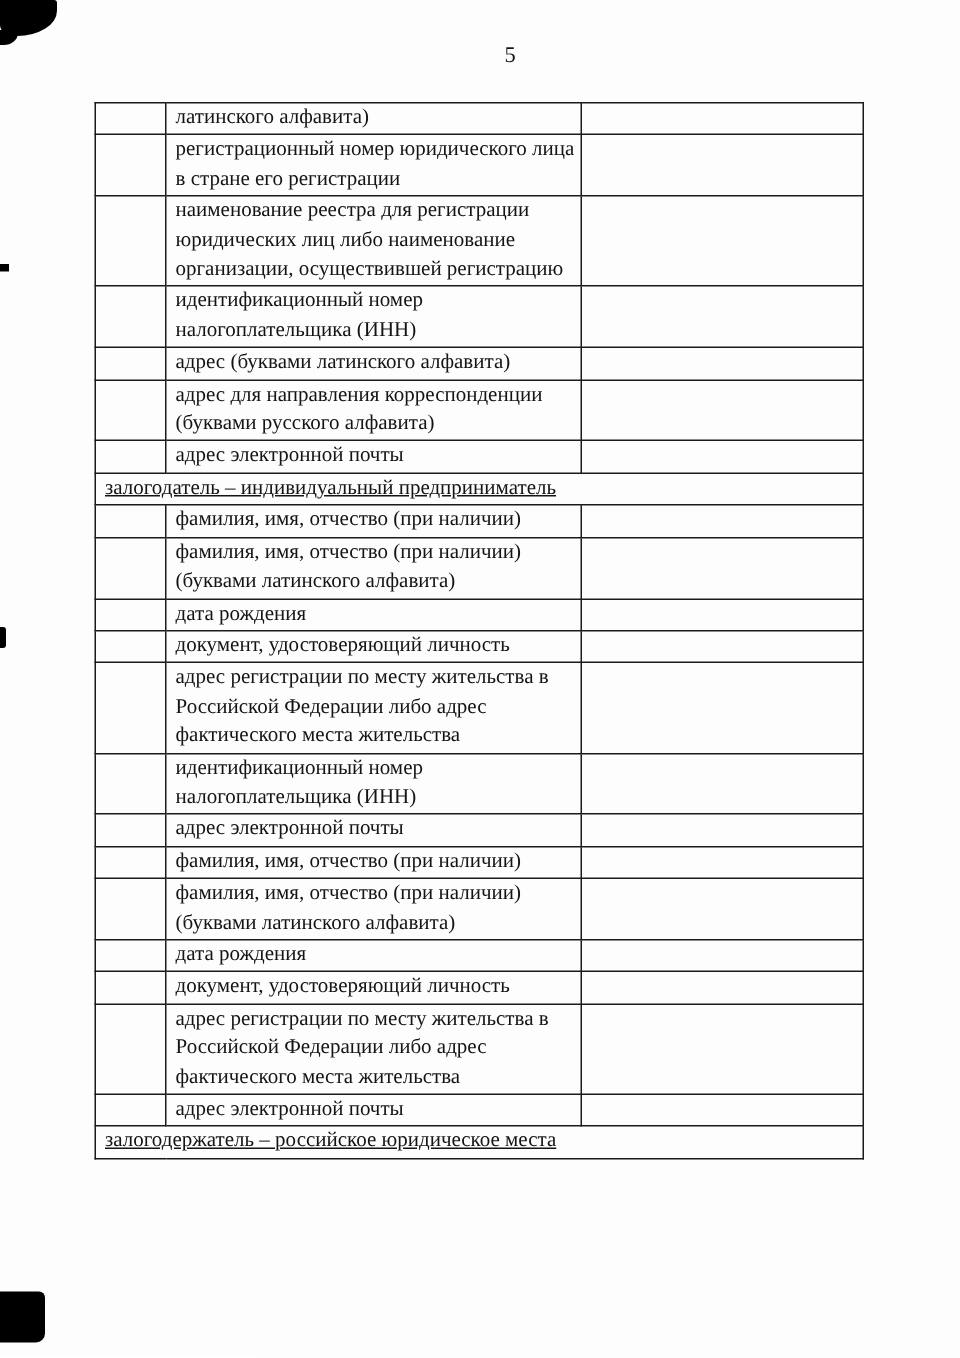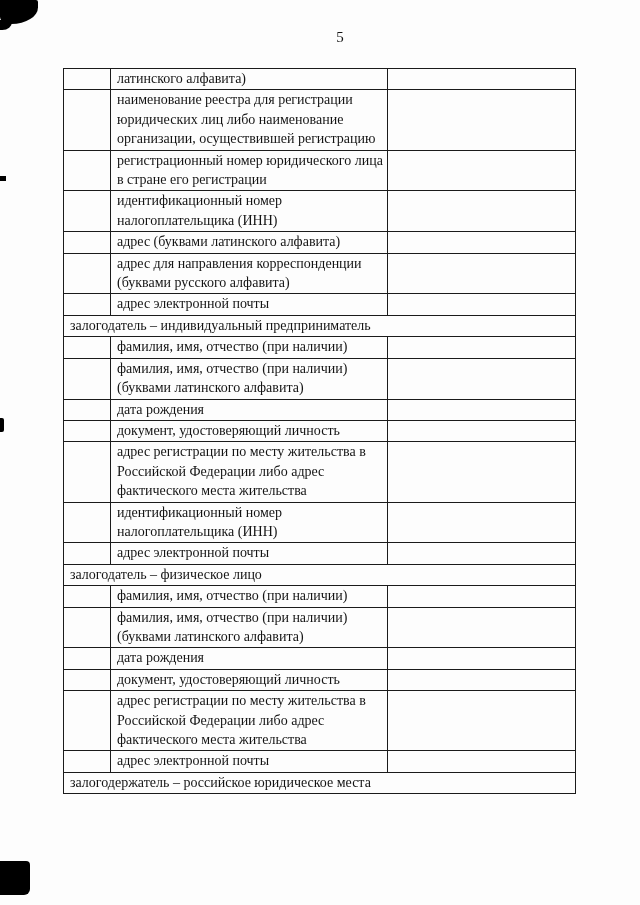--- a/index.html
+++ b/index.html
@@ -43,20 +43,21 @@
   td.indent-cell {
     width: 36px;
     border-top: none;
     border-bottom: none;
     padding: 0;
   }
   td.label-cell { width: 266px; }
   td.value-cell { }
   td.section-cell {
     padding-left: 4px;
+    text-decoration: underline;
   }
   
   .artifact {
     position: absolute;
     background: #000;
   }
   .artifact-top-left {
     top: 0; left: 0;
     width: 38px; height: 24px;
     border-radius: 0 2px 70% 30%;
@@ -96,30 +97,30 @@
 
   <table class="form">
     <tbody>
         <tr>
           <td class="indent-cell"></td>
           <td class="label-cell">латинского алфавита)</td>
           <td class="value-cell"></td>
         </tr>
         <tr>
           <td class="indent-cell"></td>
+          <td class="label-cell">регистрационный номер юридического лица в стране его регистрации</td>
+          <td class="value-cell"></td>
+        </tr>
+        <tr>
+          <td class="indent-cell"></td>
           <td class="label-cell">наименование реестра для регистрации юридических лиц либо наименование организации, осуществившей регистрацию</td>
           <td class="value-cell"></td>
         </tr>
         <tr>
           <td class="indent-cell"></td>
-          <td class="label-cell">регистрационный номер юридического лица в стране его регистрации</td>
-          <td class="value-cell"></td>
-        </tr>
-        <tr>
-          <td class="indent-cell"></td>
           <td class="label-cell">идентификационный номер налогоплательщика (ИНН)</td>
           <td class="value-cell"></td>
         </tr>
         <tr>
           <td class="indent-cell"></td>
           <td class="label-cell">адрес (буквами латинского алфавита)</td>
           <td class="value-cell"></td>
         </tr>
         <tr>
           <td class="indent-cell"></td>
@@ -161,23 +162,20 @@
         </tr>
         <tr>
           <td class="indent-cell"></td>
           <td class="label-cell">идентификационный номер налогоплательщика (ИНН)</td>
           <td class="value-cell"></td>
         </tr>
         <tr>
           <td class="indent-cell"></td>
           <td class="label-cell">адрес электронной почты</td>
           <td class="value-cell"></td>
-        </tr>
-        <tr>
-          <td colspan="3" class="section-cell">залогодатель – физическое лицо</td>
         </tr>
         <tr>
           <td class="indent-cell"></td>
           <td class="label-cell">фамилия, имя, отчество (при наличии)</td>
           <td class="value-cell"></td>
         </tr>
         <tr>
           <td class="indent-cell"></td>
           <td class="label-cell">фамилия, имя, отчество (при наличии) (буквами латинского алфавита)</td>
           <td class="value-cell"></td>

